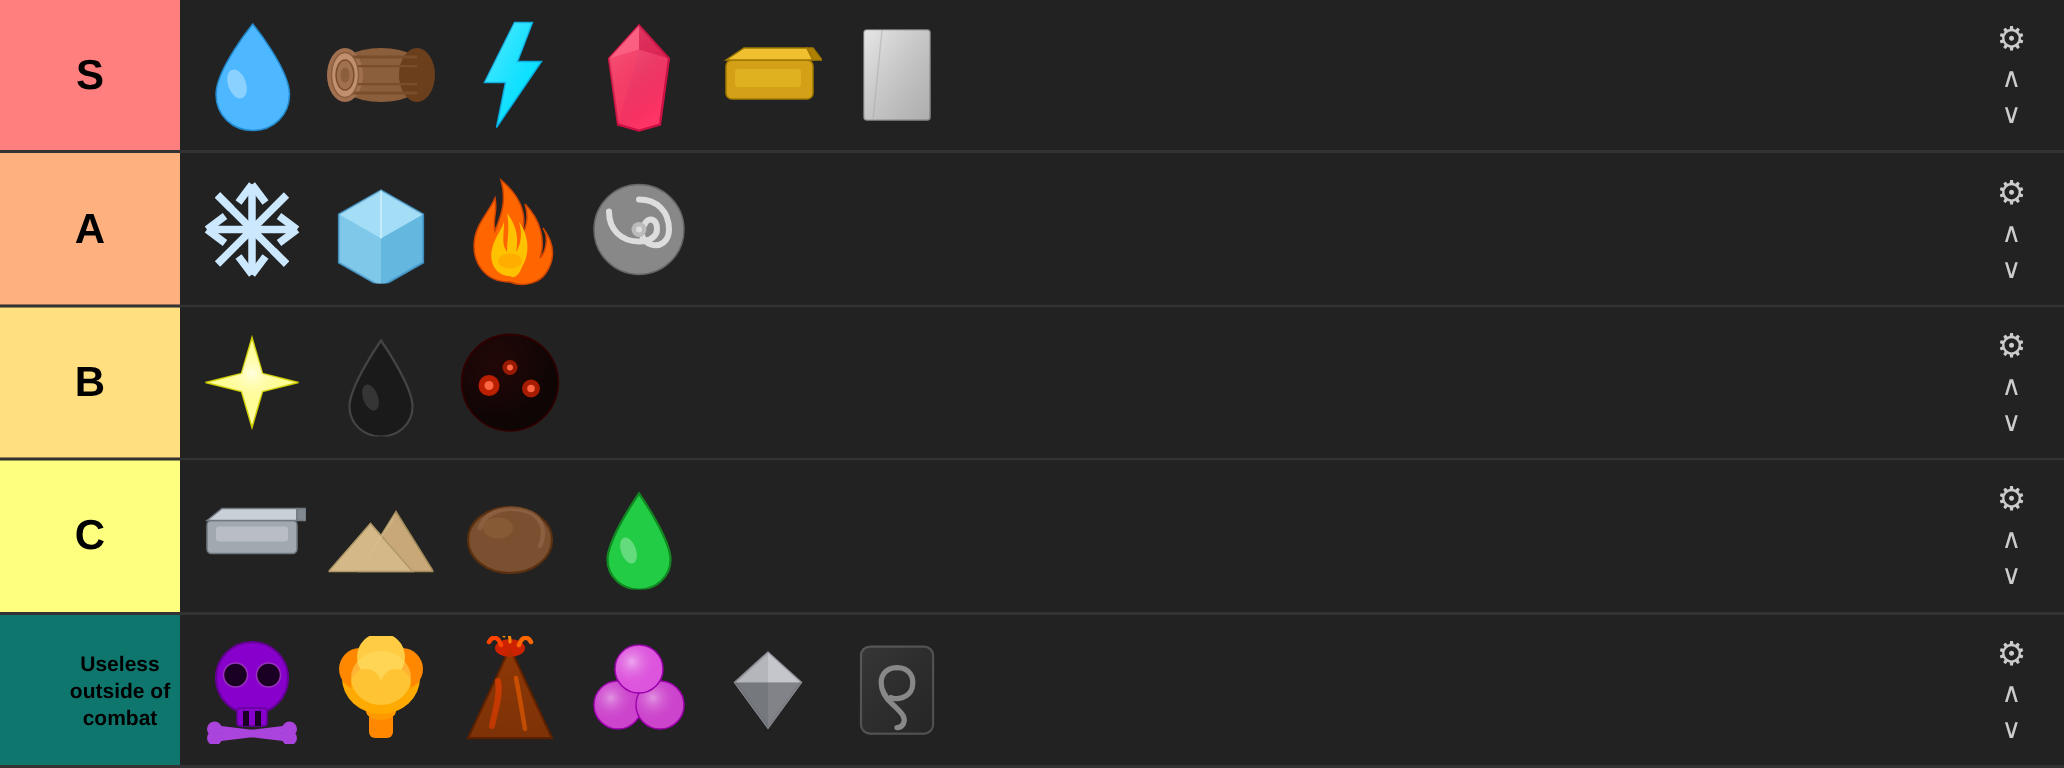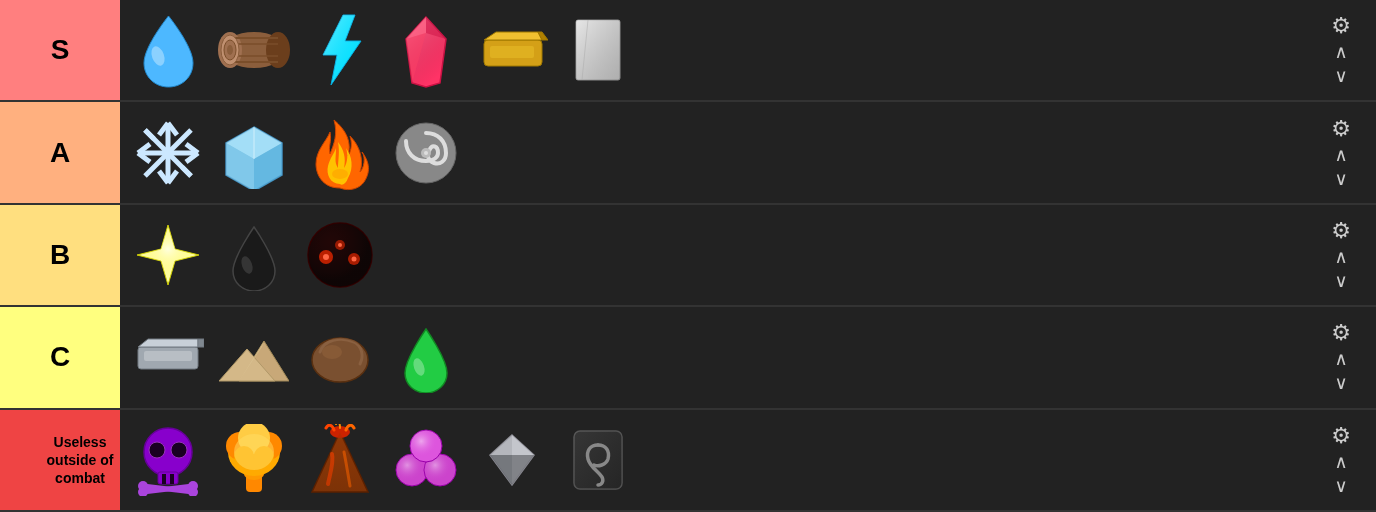--- a/index.html
+++ b/index.html
@@ -337,21 +337,21 @@
       </div>
     </div>
     <div class="tier-controls">
       <button class="ctrl-btn gear-icon">⚙</button>
       <button class="ctrl-btn arrow-icon">∧</button>
       <button class="ctrl-btn arrow-icon">∨</button>
     </div>
   </div>
 
   <div class="tier-row tier-useless">
-    <div class="tier-label" style="background:#ef4444; font-size:14px; line-height:1.3; white-space:pre-line;padding-left:44px;">Useless
+    <div class="tier-label" style="background:#0f766e; font-size:14px; line-height:1.3; white-space:pre-line;padding-left:44px;">Useless
 outside of
 combat</div>
     <div class="tier-items">
 
       <div class="item-icon">
         <svg width="70" height="72" viewBox="0 0 70 72">
           <circle cx="35" cy="28" r="24" fill="#8800cc" stroke="#660099" stroke-width="1.5"></circle>
           <circle cx="24" cy="26" r="8" fill="#1a0022" stroke="#9933bb" stroke-width="1"></circle>
           <circle cx="46" cy="26" r="8" fill="#1a0022" stroke="#9933bb" stroke-width="1"></circle>
           <rect x="25" y="48" width="20" height="12" rx="2" fill="#8800cc" stroke="#660099" stroke-width="1"></rect>

